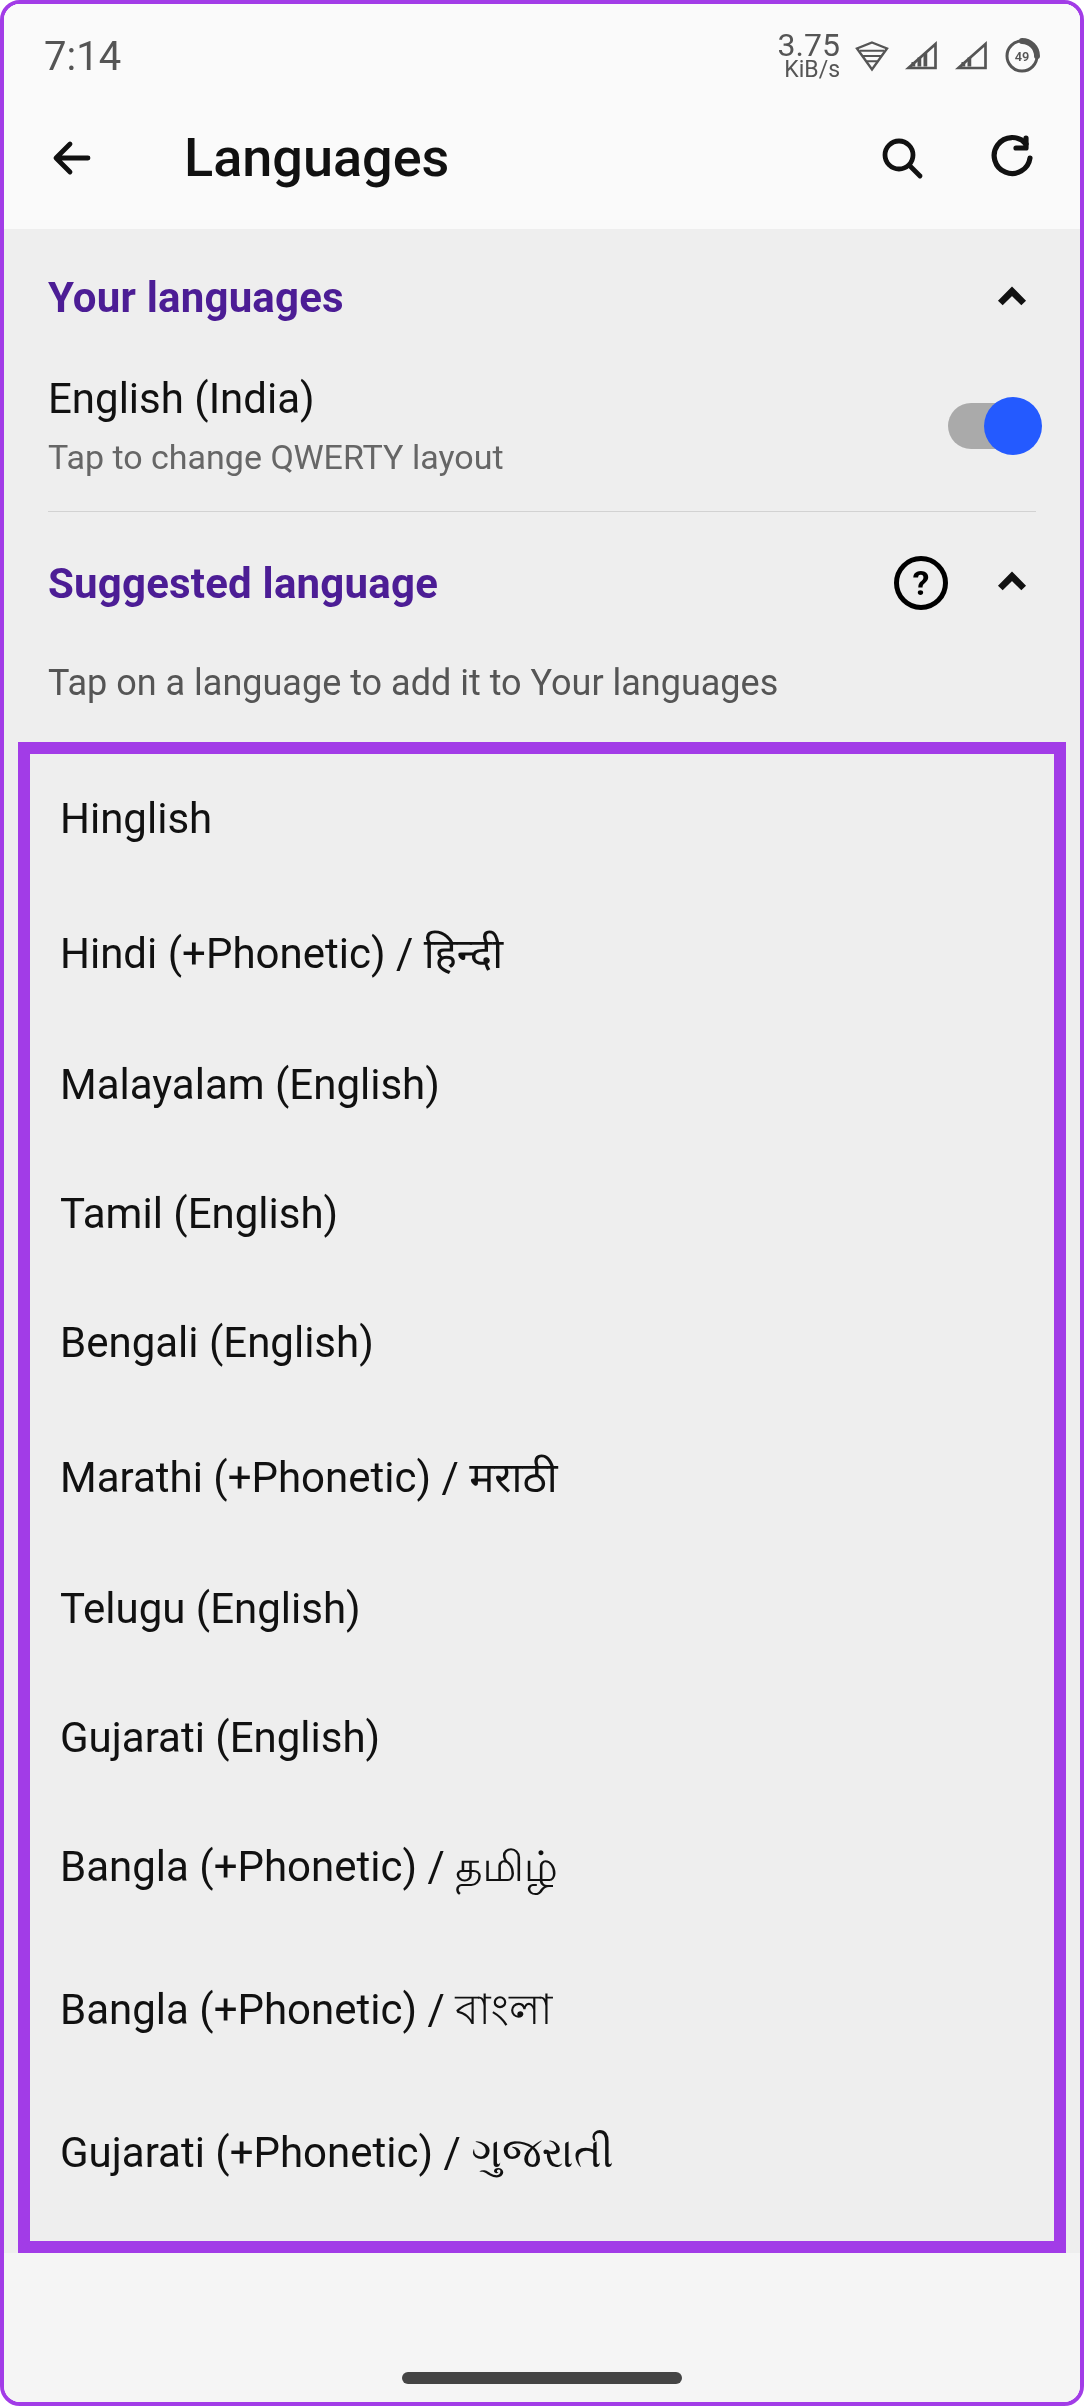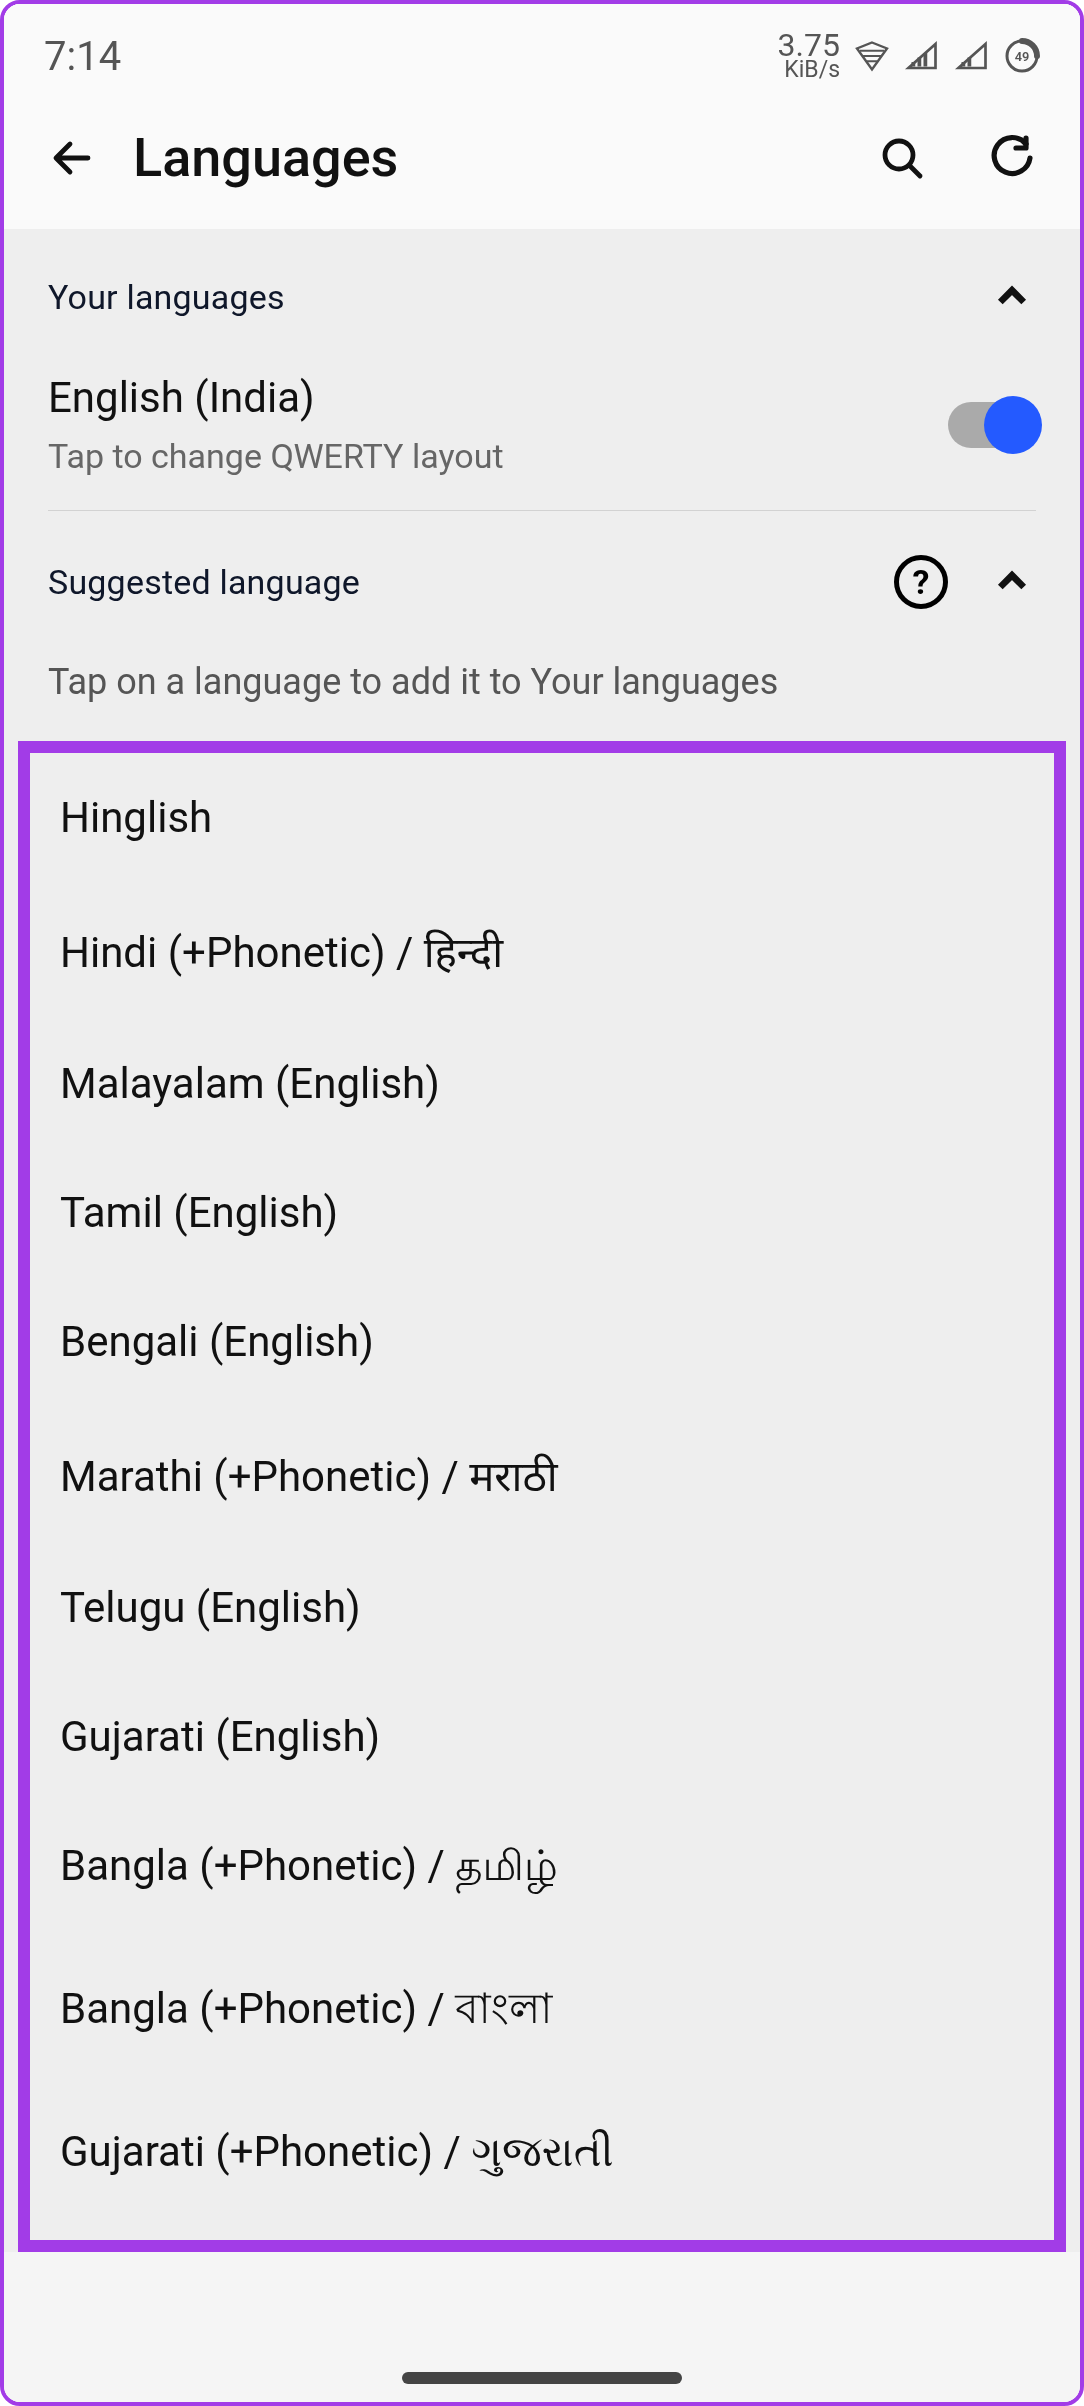--- a/index.html
+++ b/index.html
@@ -28,35 +28,35 @@
     .net-speed .val { font-size: 32px; display:block; }
     .net-speed .unit { font-size: 23px; display:block; }
     .status-icon { width: 36px; height: 36px; display:flex; align-items:center; justify-content:center; }
     .status-icon svg { width: 100%; height: 100%; }
 
     
     .appbar {
       display: flex; align-items: center;
       padding: 26px 40px 40px 40px;
       background: #fafafa;
-      gap: 33px;
+      gap: 84px;
     }
     .appbar .title { font-size: 54px; font-weight: 500; color: #111; flex: 1; }
     .appbar .icon-btn { width: 56px; height: 56px; display:flex; align-items:center; justify-content:center; }
     .appbar .icon-btn svg { width: 48px; height: 48px; }
     .appbar .actions { display:flex; gap: 54px; align-items:center; }
 
     
     .content { background: #eee; padding: 0; }
 
     .section-header {
       display:flex; align-items:center; justify-content:space-between;
       padding: 44px 44px 22px 44px;
     }
-    .section-header .label { font-size: 34px; font-weight: 400; color: #0f172a; letter-spacing: 0.2px; }
+    .section-header .label { font-size: 42px; font-weight: 700; color: #4c1d95; letter-spacing: 0.2px; }
     .section-header .right { display:flex; align-items:center; gap: 40px; }
     .chev { width: 48px; height: 48px; display:flex; align-items:center; justify-content:center; }
     .chev svg { width: 40px; height: 40px; stroke: #111; stroke-width: 4; fill:none; }
 
     .help-circle { 
       width: 54px; height: 54px; border: 5px solid #000; border-radius: 50%;
       display:flex; align-items:center; justify-content:center;
       font-size: 34px; font-weight: 700; color: #000;
     }
 

